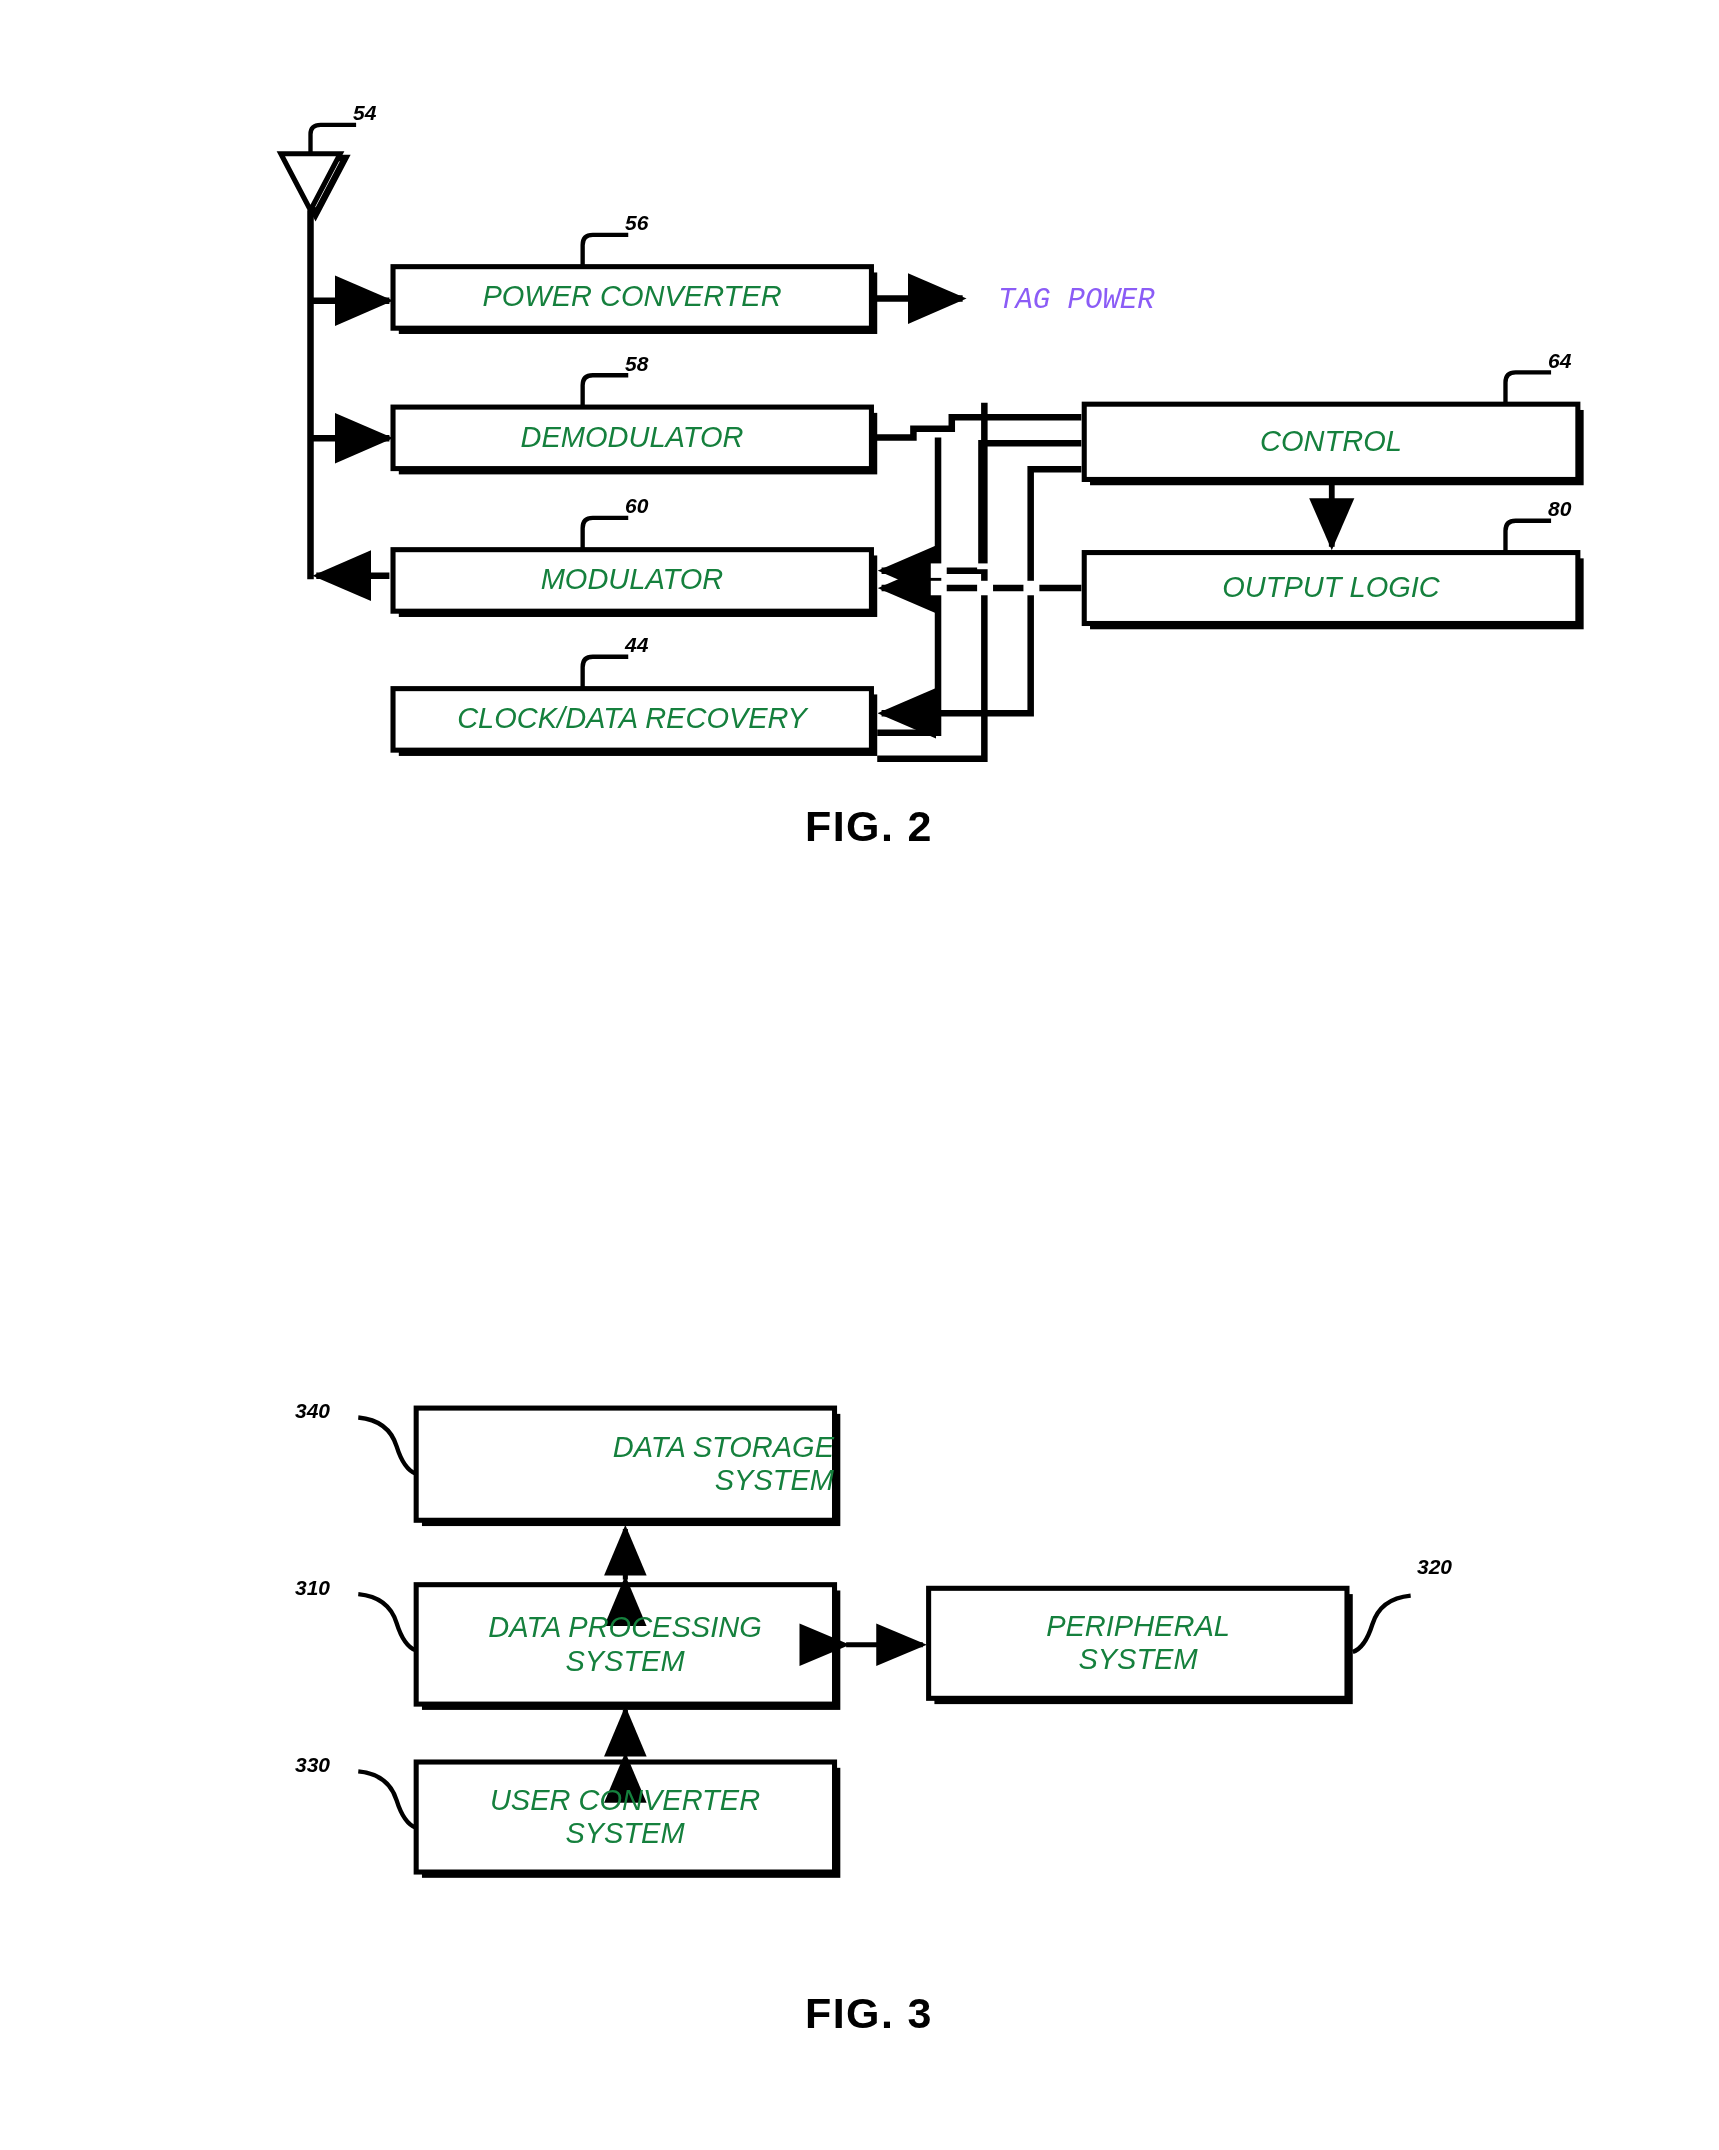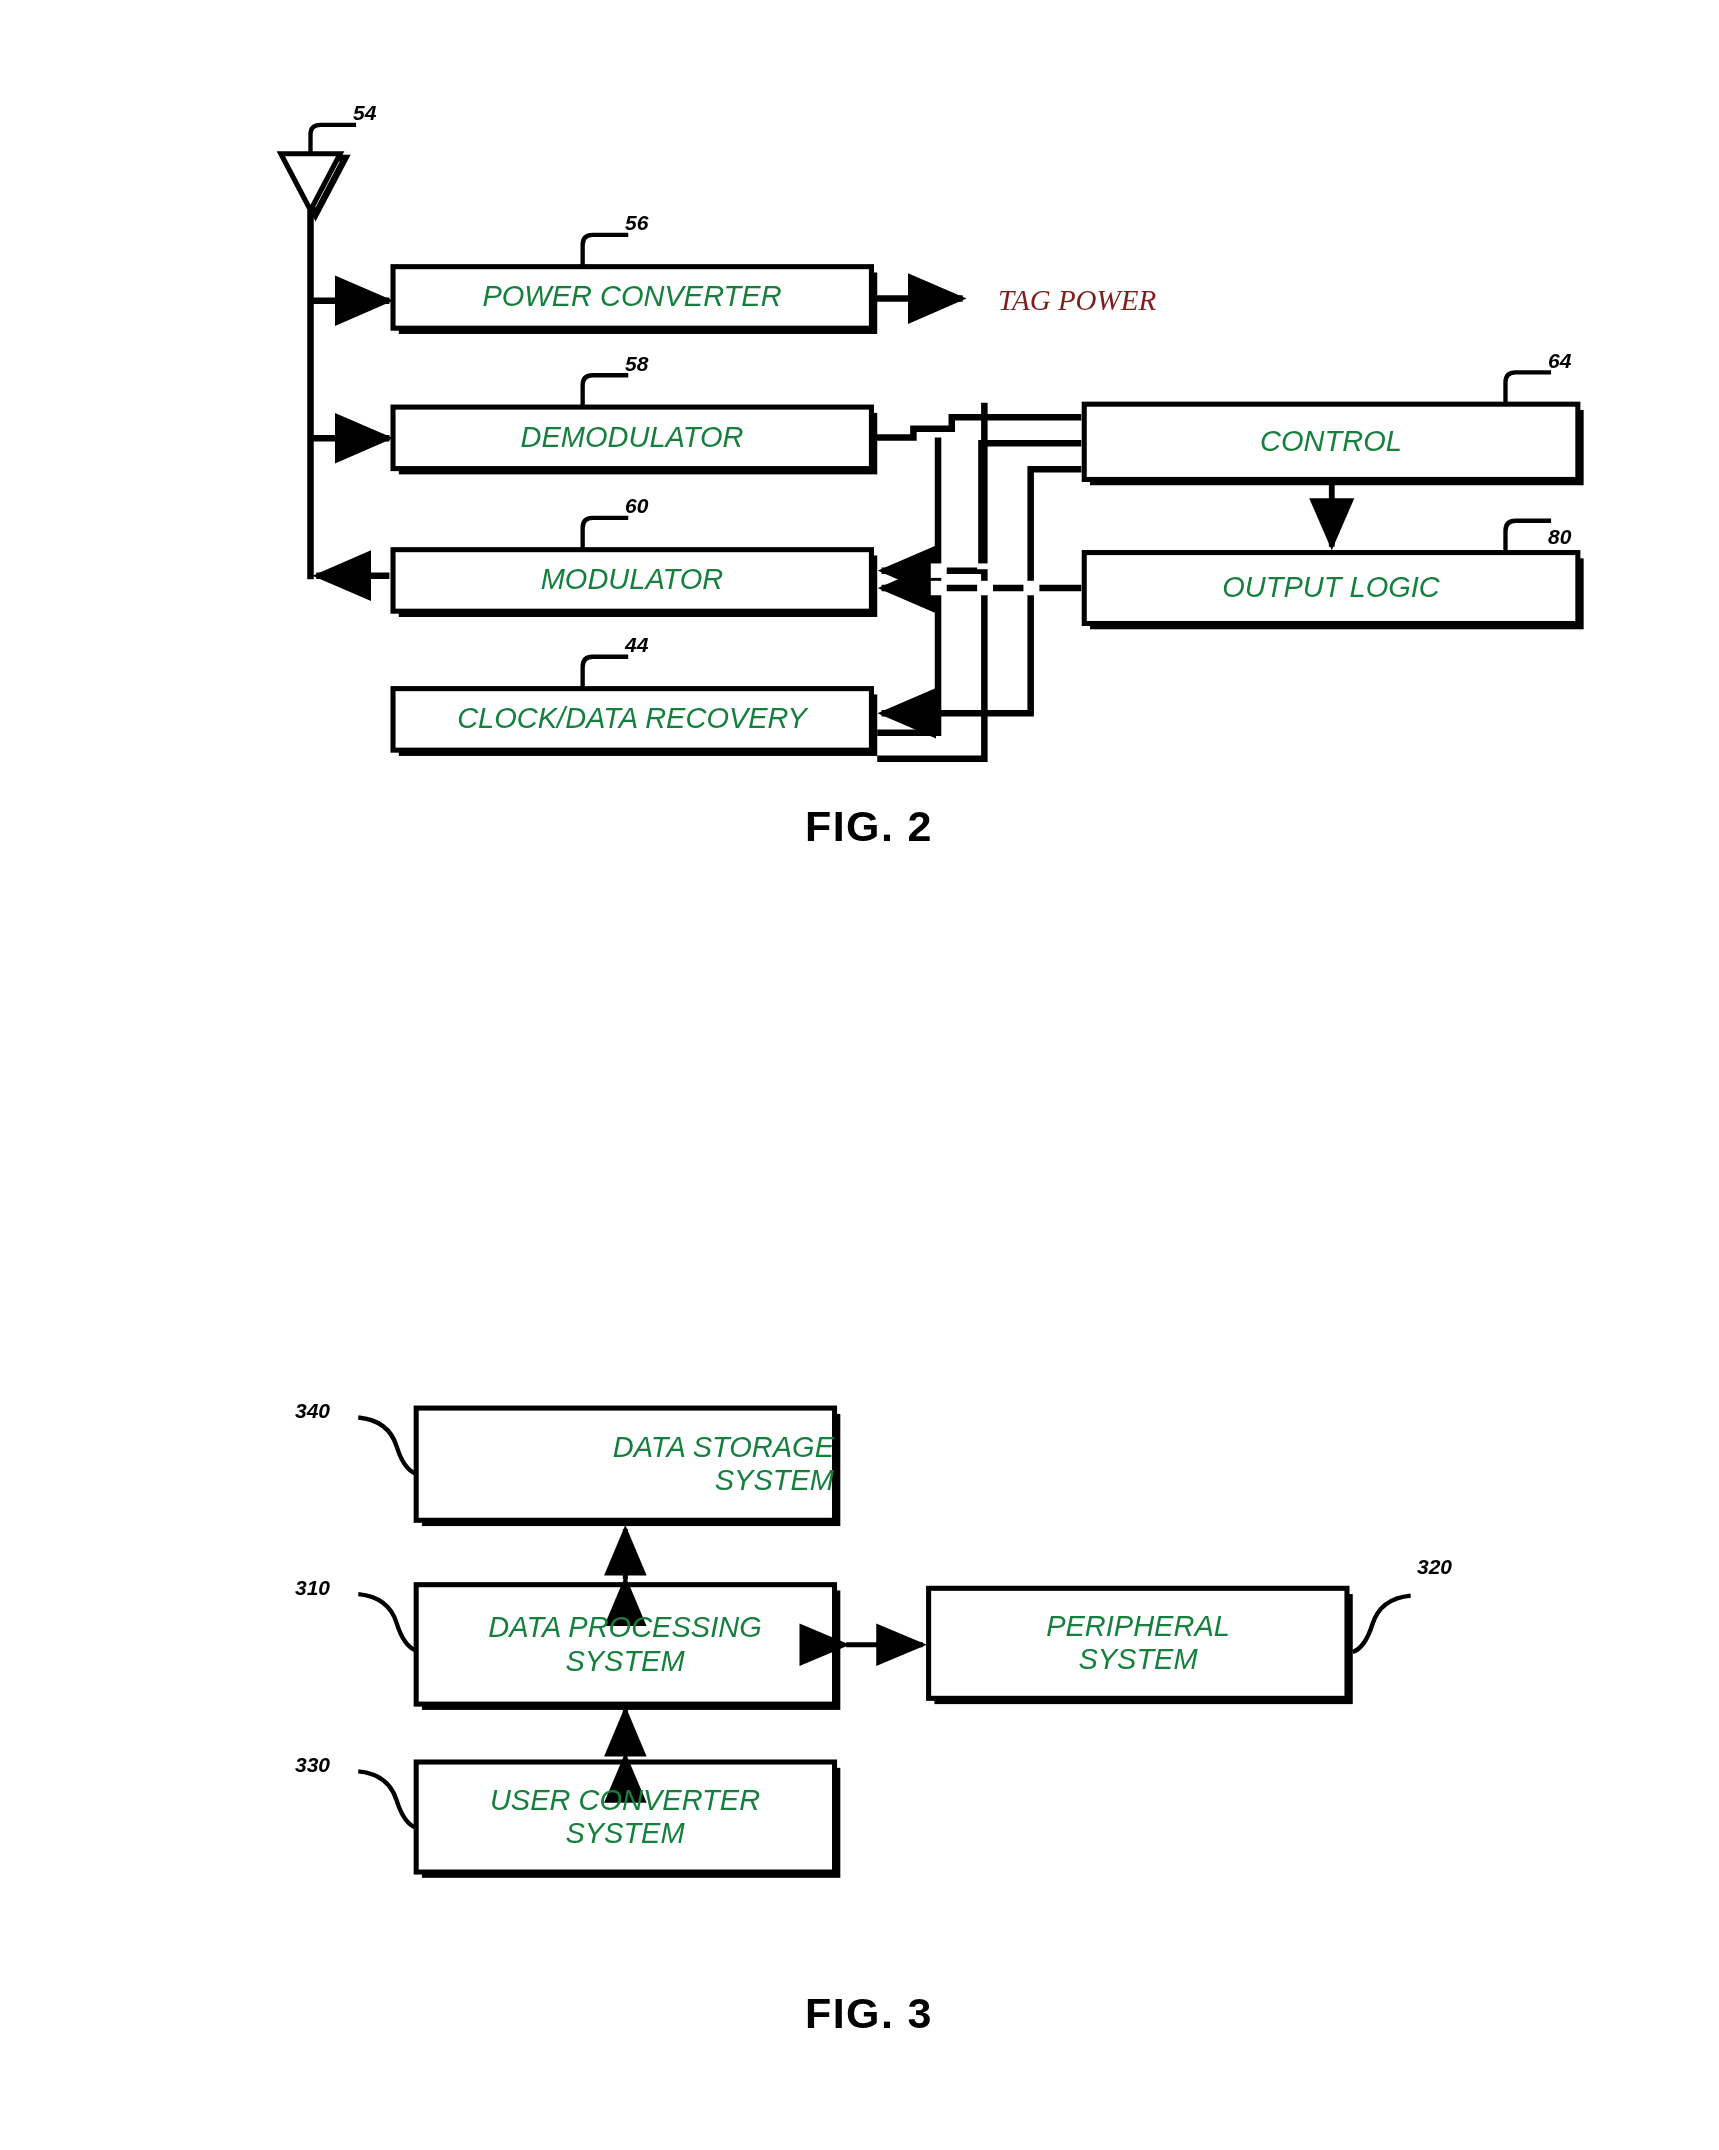--- a/index.html
+++ b/index.html
@@ -49,24 +49,24 @@
     position: absolute;
     font-family: "Liberation Sans", sans-serif;
     font-style: italic;
     font-weight: bold;
     font-size: 21px;
     color: #000;
     white-space: nowrap;
   }
   .free-label {
     position: absolute;
-    font-family: Liberation Serif, serif;
+    font-family: Liberation Mono, monospace;
     font-style: italic;
     font-size: 29px;
-    color: #7f1d1d;
+    color: #8b5cf6;
     white-space: nowrap;
   }
 </style>
 </head>
 <body>
 
 <svg id="canvas" viewBox="0 0 2375 2971">
   <defs>
     <marker id="ah" markerWidth="9" markerHeight="9" refX="8.4" refY="4.5" orient="auto" markerUnits="strokeWidth">
       <path d="M0,0.6 L9,4.5 L0,8.4 Z" fill="#000"></path>
@@ -195,21 +195,21 @@
 <div class="box-label" style="left:1084px; top:552px; width:494px; height:71px;">OUTPUT LOGIC</div>
 
 <div class="free-label" style="left:998px; top:284px;">TAG POWER</div>
 
 <div class="ref-num" style="left:353px; top:101px;">54</div>
 <div class="ref-num" style="left:625px; top:211px;">56</div>
 <div class="ref-num" style="left:625px; top:352px;">58</div>
 <div class="ref-num" style="left:625px; top:494px;">60</div>
 <div class="ref-num" style="left:625px; top:633px;">44</div>
 <div class="ref-num" style="left:1548px; top:349px;">64</div>
-<div class="ref-num" style="left:1548px; top:497px;margin-top:28px;">80</div>
+<div class="ref-num" style="left:1548px; top:497px;">80</div>
 
 <div class="fig-caption" style="left:724px; top:802px; width:290px;">FIG. 2</div>
 
 <div class="box-label" style="left:416px; top:1408px; width:418px; height:112px; flex-direction:column;align-items:flex-end;">
   <span>DATA STORAGE</span>
   <span>SYSTEM</span>
 </div>
 <div class="box-label" style="left:416px; top:1585px; width:418px; height:119px; flex-direction:column;">
   <span>DATA PROCESSING</span>
   <span>SYSTEM</span>

